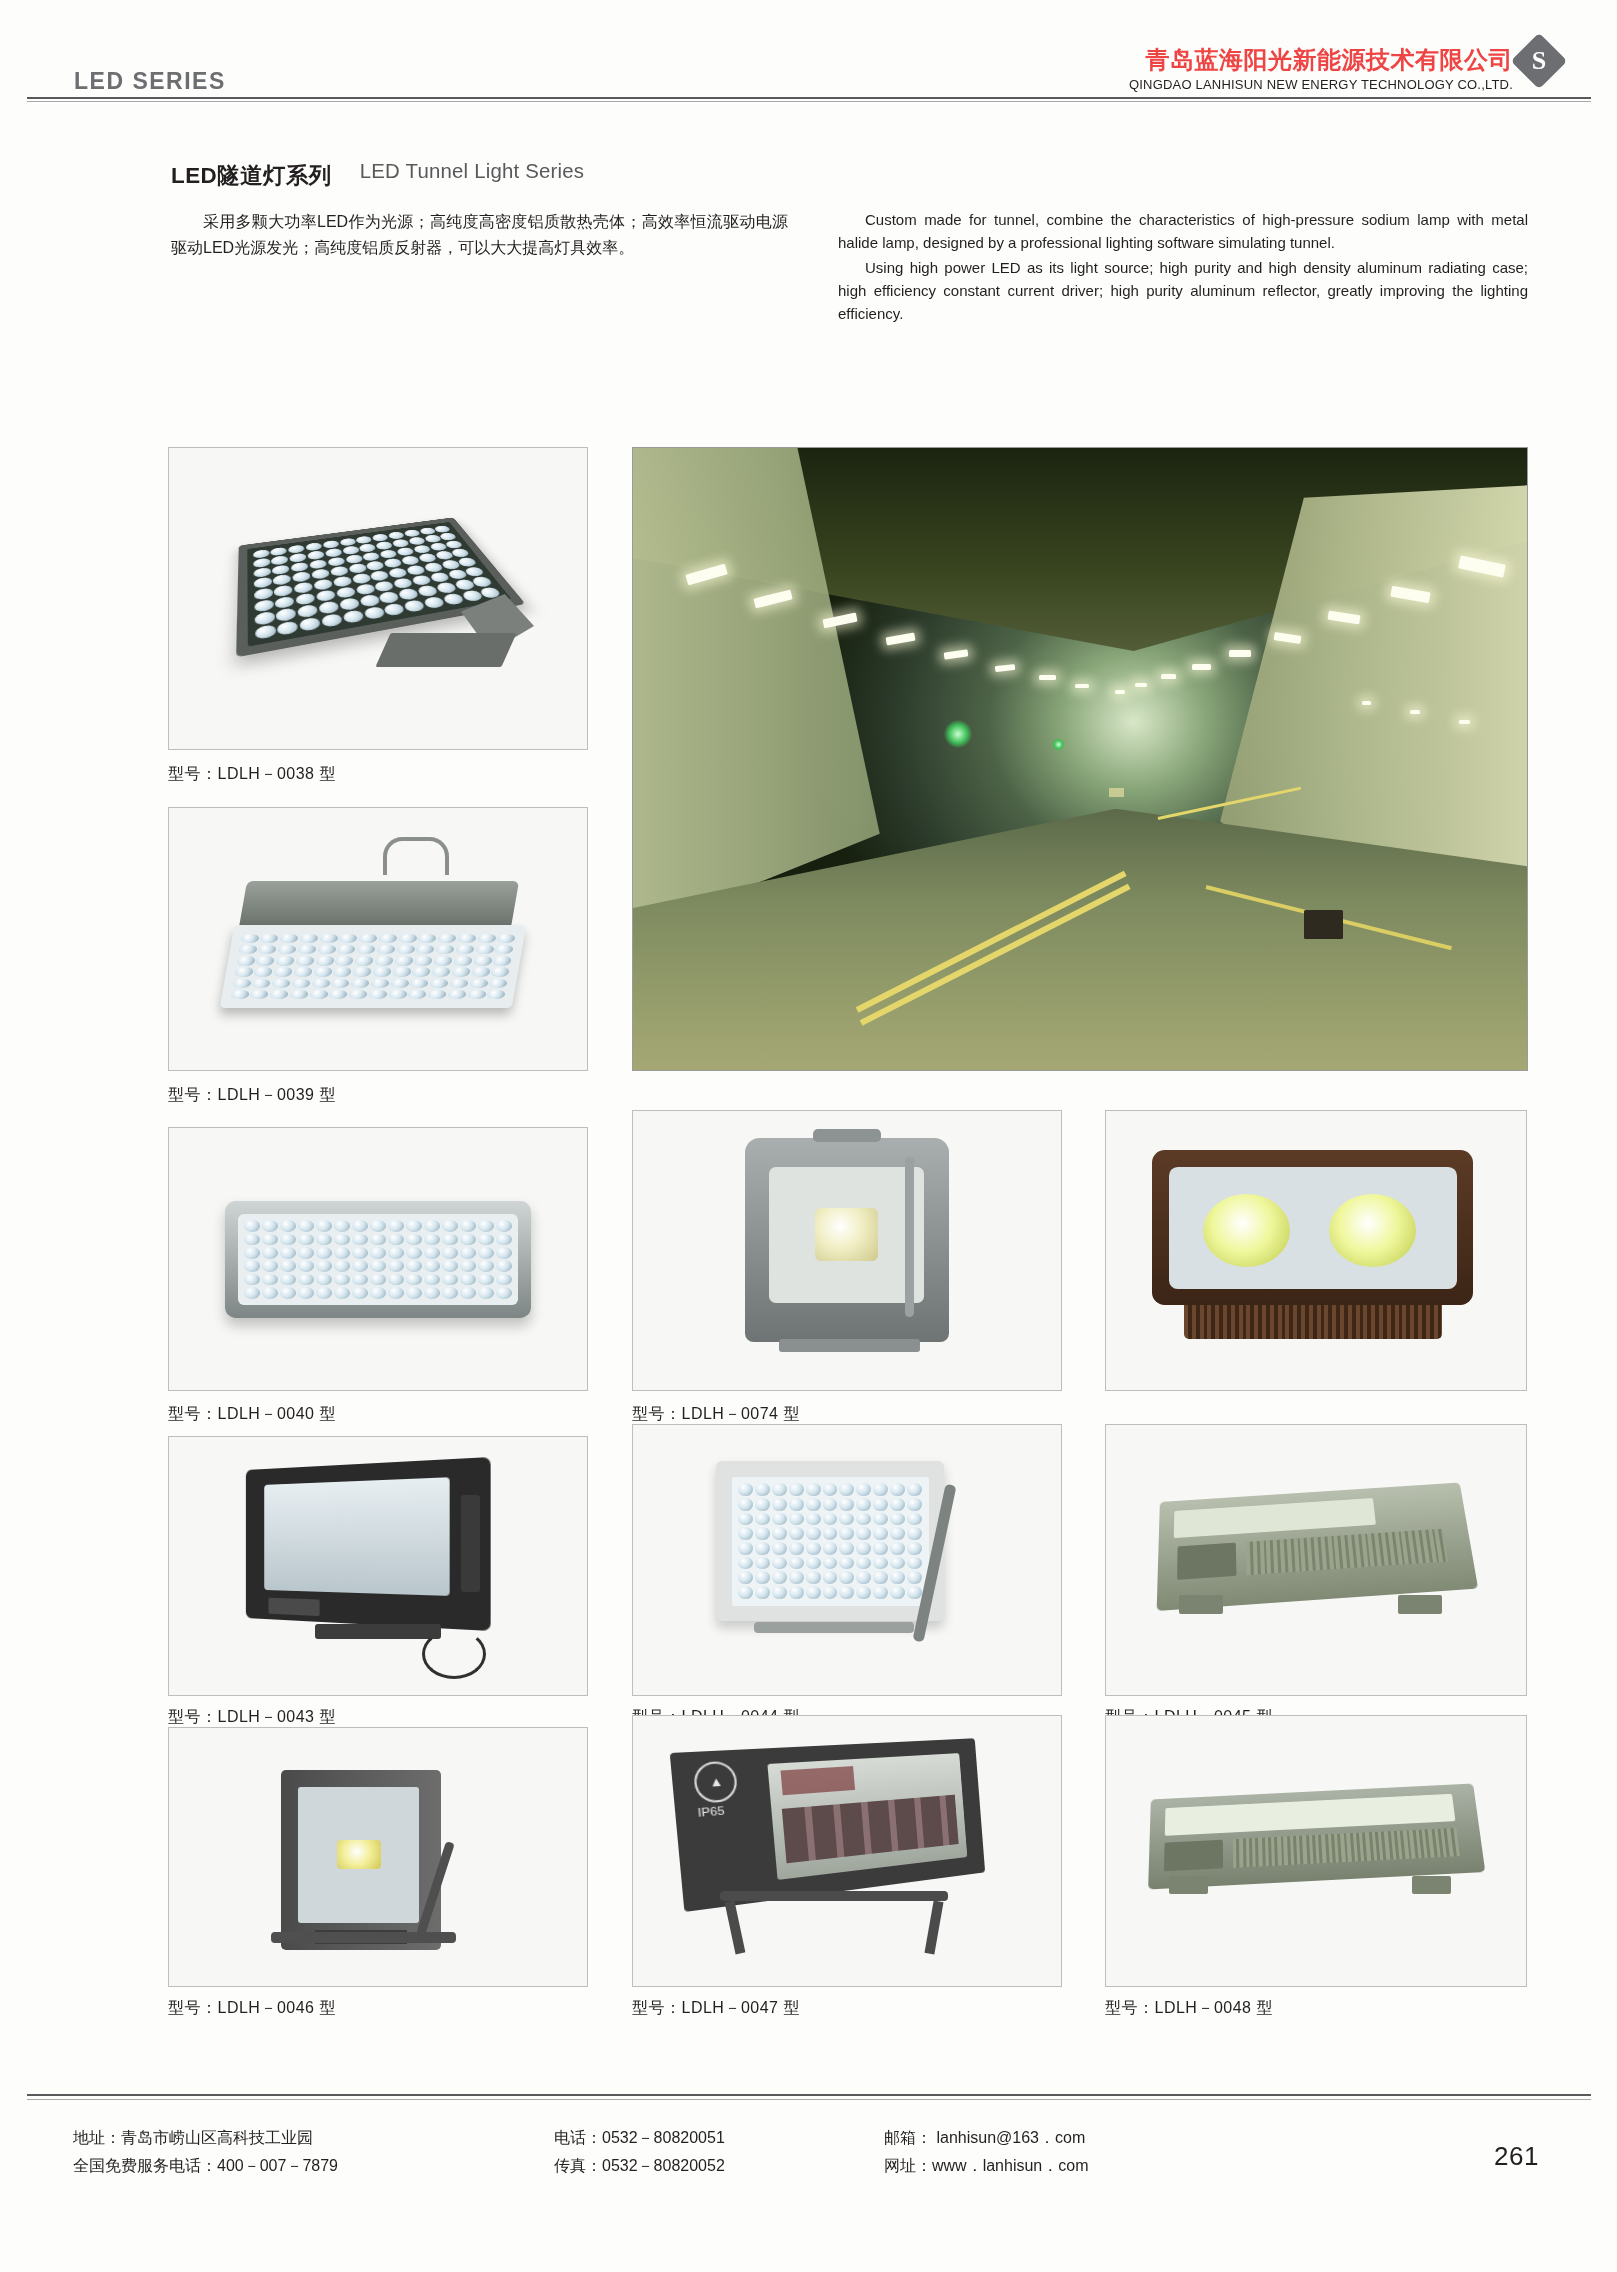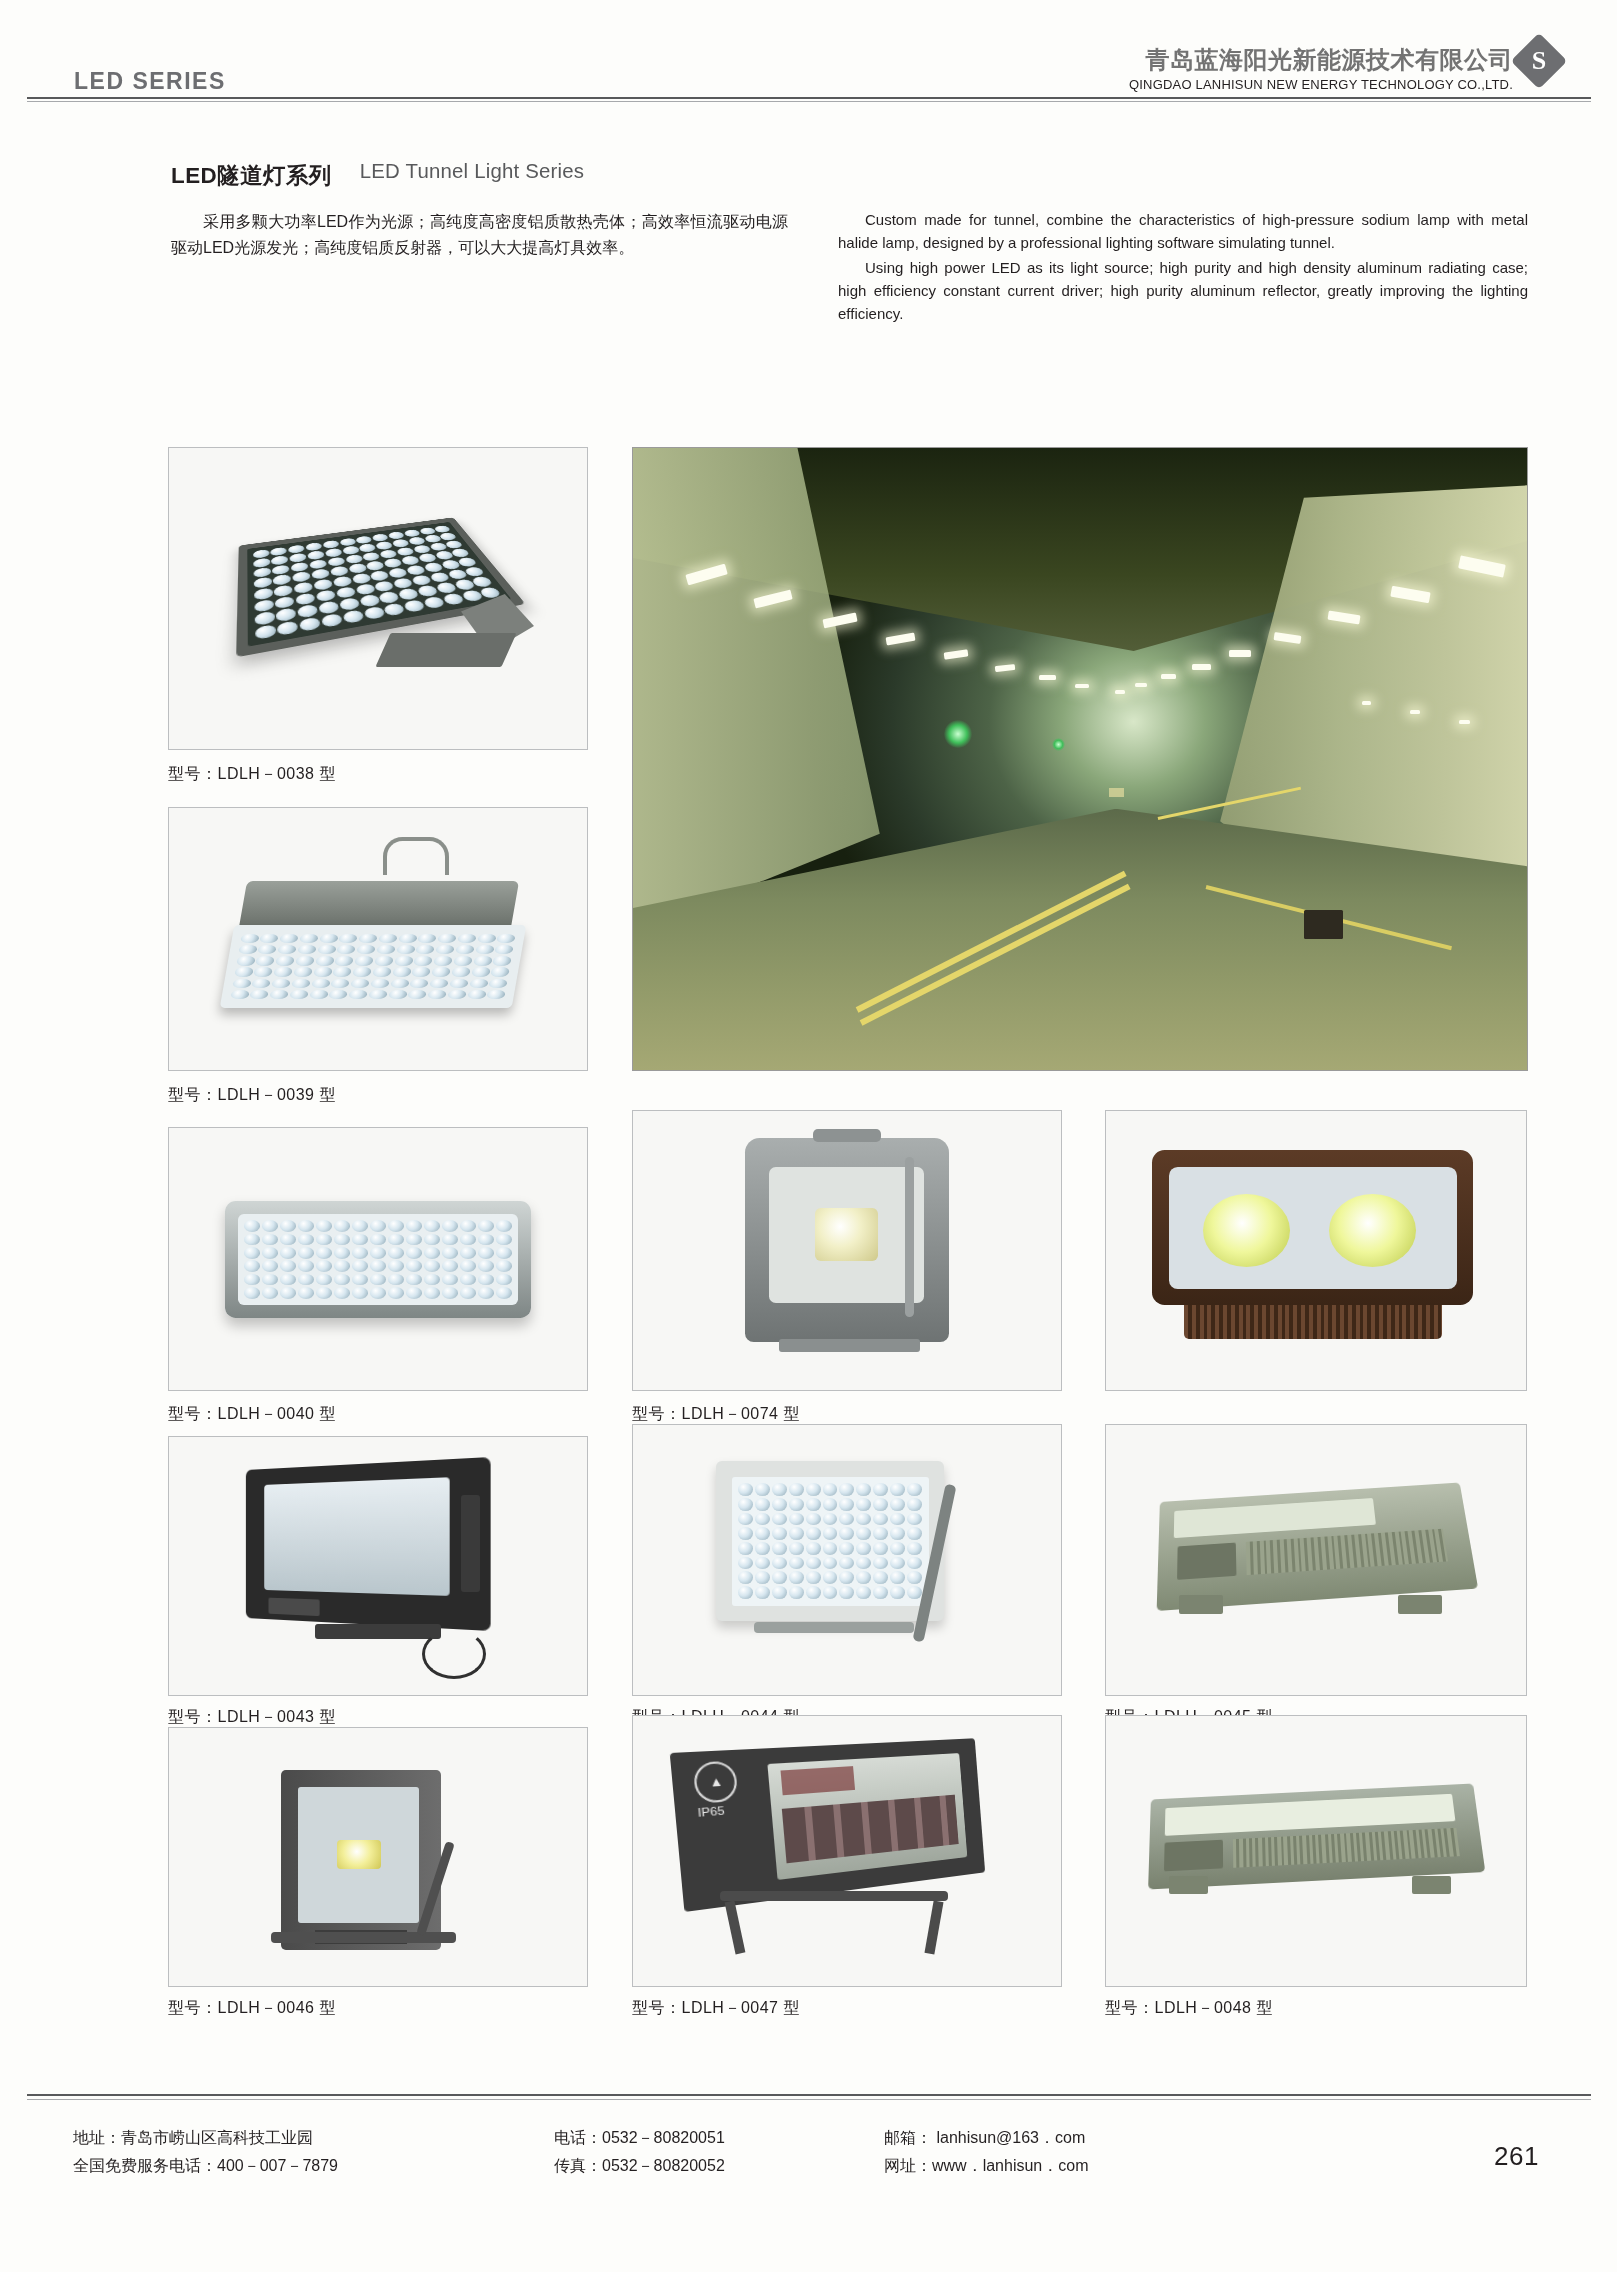--- a/index.html
+++ b/index.html
@@ -41,21 +41,21 @@
   }
   .header-right {
     position: absolute;
     right: 104px;
     top: 46px;
     text-align: right;
   }
   .company-cn {
     font-size: 24px;
     font-weight: bold;
-    color: #737373;
+    color: #ef4444;
     letter-spacing: 0.5px;
     line-height: 1.15;
     white-space: nowrap;
   }
   .company-en {
     font-size: 13px;
     color: #231f20;
     letter-spacing: 0.2px;
     margin-top: 3.9px;
     white-space: nowrap;

